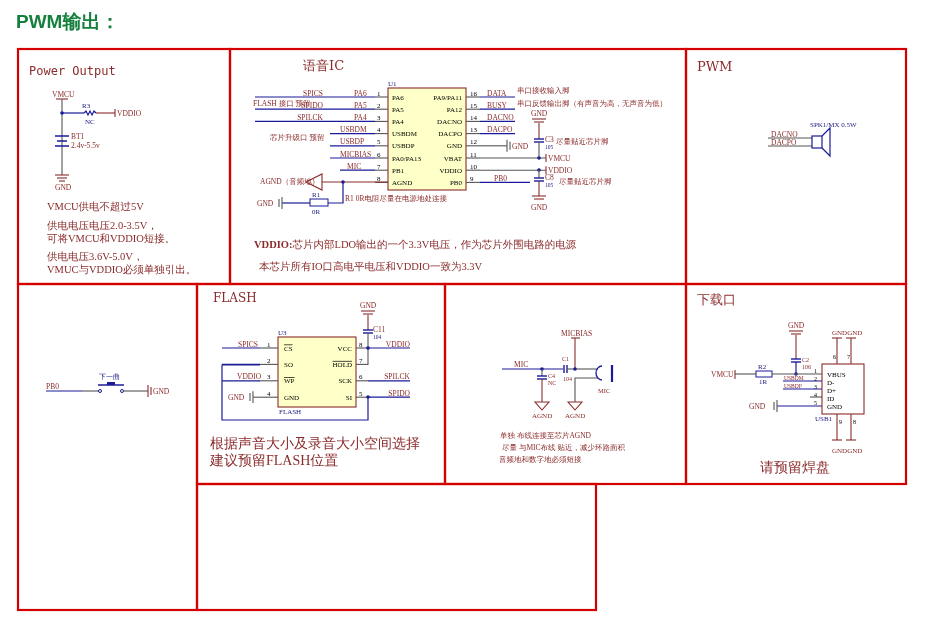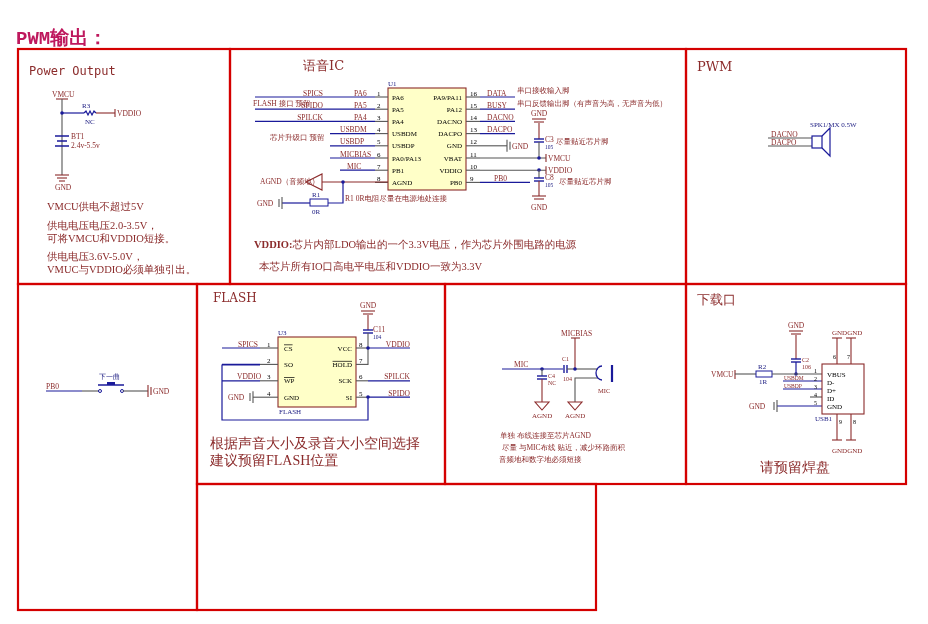--- a/index.html
+++ b/index.html
@@ -1,17 +1,17 @@
 <!DOCTYPE html>
 <html><head>
 <meta charset="utf-8">
 <style>
   html,body{margin:0;padding:0;background:#fff;}
   body{width:928px;height:624px;position:relative;overflow:hidden;font-family:"DejaVu Serif","Liberation Serif",serif;}
-  .heading{position:absolute;left:16px;top:25px;font-size:19px;font-weight:bold;color:#be185d;font-family:Liberation Mono, monospace;}
+  .heading{position:absolute;left:16px;top:9px;font-size:19px;font-weight:bold;color:#15803d;font-family:Liberation Sans, sans-serif;}
   svg{position:absolute;left:0;top:0;}
   .box{fill:none;stroke:#d40000;stroke-width:2.2;}
   .title{fill:#8b2b2b;font-size:13px;font-family:"DejaVu Serif",serif;}
   .titlemono{fill:#8b2b2b;font-size:12px;font-family:"DejaVu Sans Mono",monospace;}
   .lbl{fill:#8b2b2b;font-size:7.5px;font-family:"Liberation Serif",serif;}
   .lblb{fill:#1a1a80;font-size:7px;font-family:"Liberation Serif",serif;}
   .pin{fill:#000;font-size:7px;font-family:"Liberation Serif",serif;}
   .note{fill:#8b2b2b;font-size:10.5px;font-family:"Liberation Serif",serif;}
   .noteb{fill:#8b2b2b;font-size:10.5px;font-family:"Liberation Serif",serif;font-weight:bold;}
   .big{fill:#8b2b2b;font-size:14px;font-family:"Liberation Serif",serif;}

